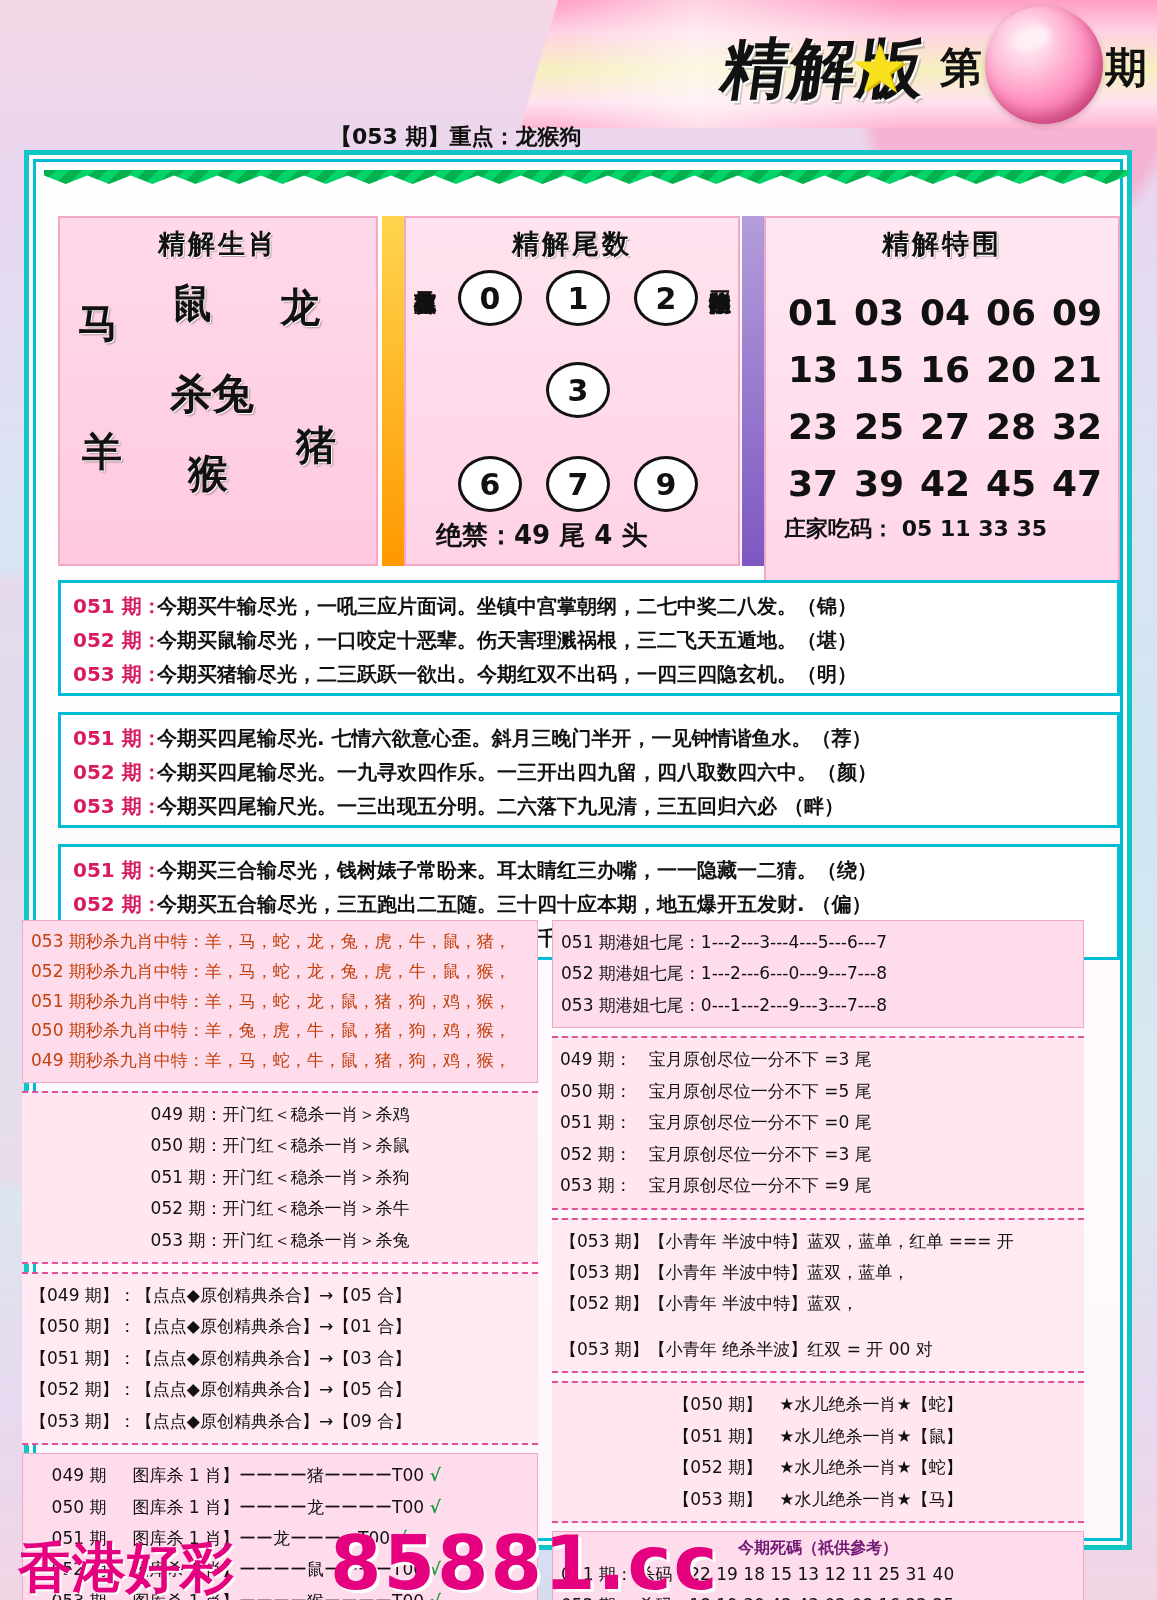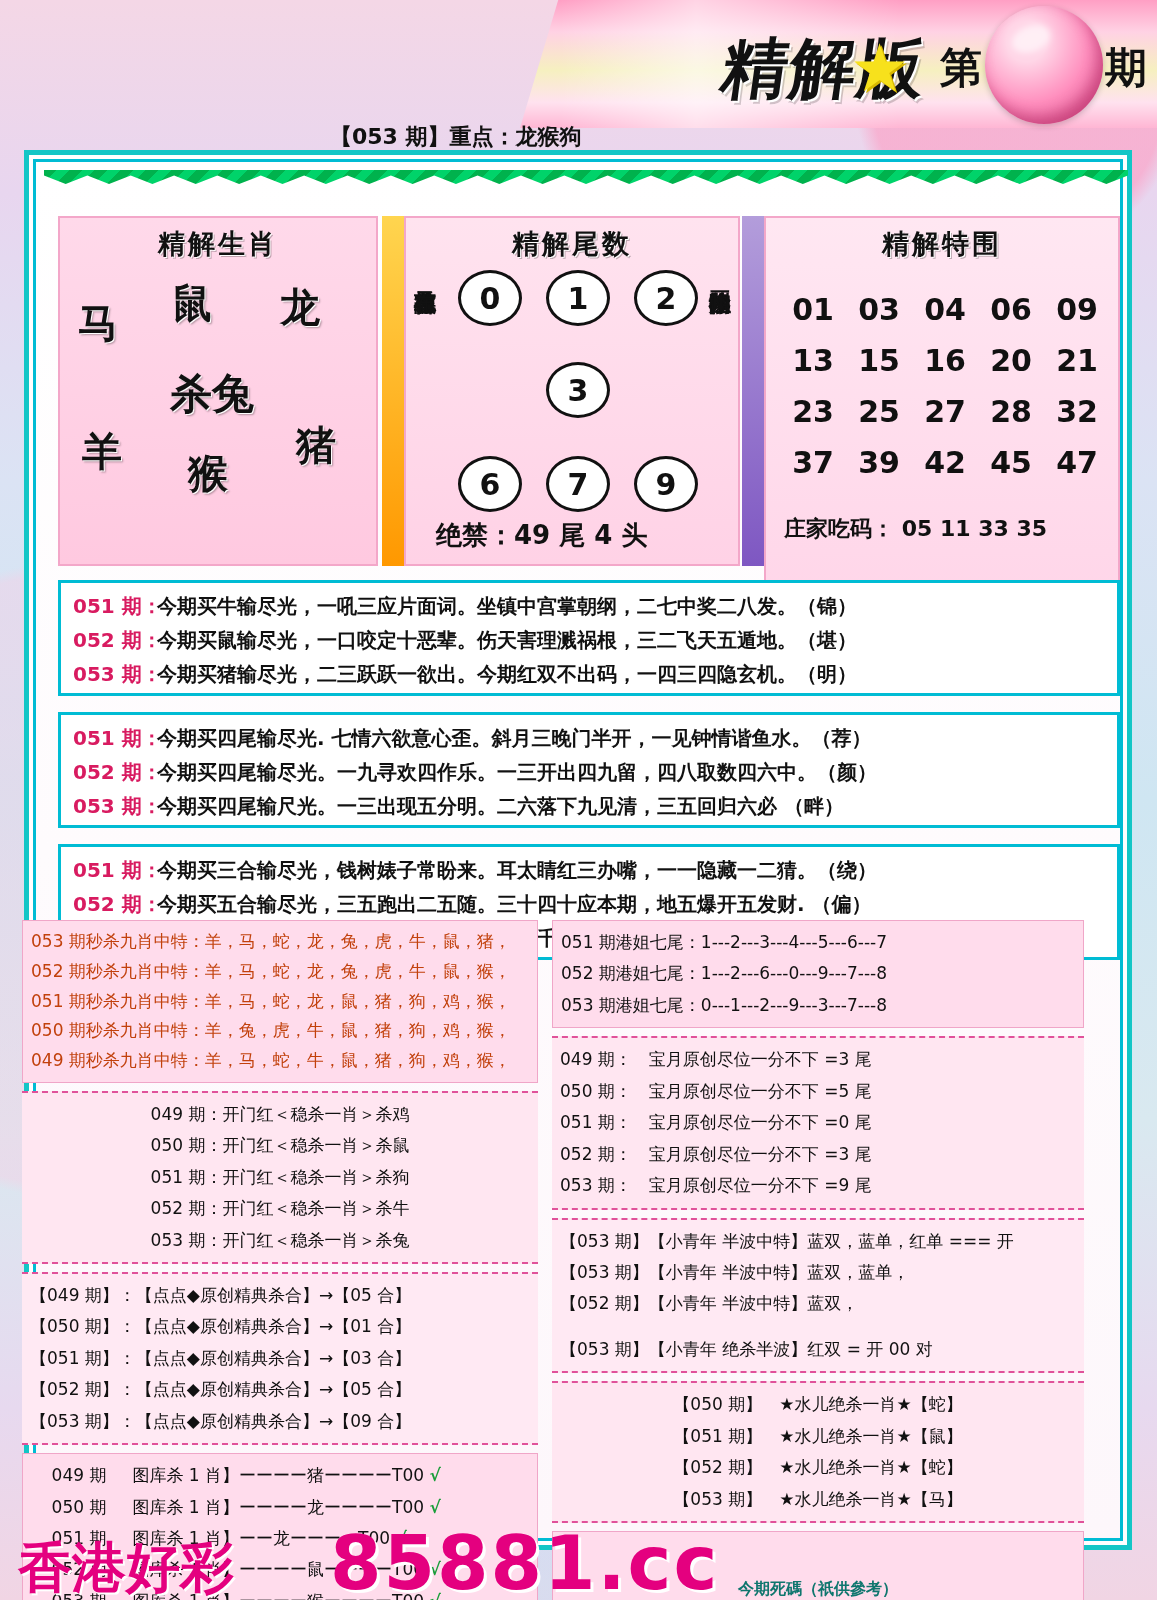--- a/index.html
+++ b/index.html
@@ -63,42 +63,42 @@
   .vtext{position:absolute;writing-mode:vertical-rl;text-orientation:upright;font-size:22px;font-weight:bold;color:#111;line-height:1.05;}
   .tailwrap{position:absolute;left:44px;top:52px;width:250px;height:240px;}
   .tail{position:absolute;width:58px;height:50px;border:3px solid #111;border-radius:50%;background:#fff;
     display:flex;align-items:center;justify-content:center;font-size:30px;font-weight:bold;color:#111;}
   .forbid{position:absolute;left:30px;top:300px;font-size:26px;font-weight:bold;color:#111;}
 
   .panel3{position:absolute;left:706px;top:18px;width:356px;height:380px;
     background:linear-gradient(180deg,#ffe7f2,#ffd6e9);border:2px solid #f3a7c9;box-sizing:border-box;}
   .numgrid{position:absolute;left:14px;top:66px;width:330px;}
   .numgrid table{border-collapse:collapse;width:100%;}
-  .numgrid td{font-size:30px;font-weight:bold;color:#111;text-align:center;padding:8px 0;}
+  .numgrid td{font-size:36px;font-weight:bold;color:#111;text-align:center;padding:8px 0;}
   .eat{position:absolute;left:18px;top:296px;font-size:22px;font-weight:bold;color:#111;}
   
   .strip{position:absolute;top:18px;width:24px;height:350px;}
 
   
   .vblock{position:absolute;left:22px;width:1062px;border:3px solid #00bcd4;background:#fff;box-sizing:border-box;}
   .vrow{display:flex;align-items:center;height:34px;padding:0 12px;font-size:20px;color:#111;white-space:nowrap;}
   .vrow .per{color:#d81b60;font-weight:bold;width:84px;}
   .vrow .txt{font-weight:bold;}
 
   
   .bcol{position:absolute;top:920px;box-sizing:border-box;}
   .bleft{left:22px;width:516px;}
   .bright{left:552px;width:532px;}
   .pinkbox{background:#ffdcec;border:1px solid #f0a6c8;margin-bottom:8px;padding:6px 8px;box-sizing:border-box;}
   .dashbox{background:#ffe6f1;border-top:2px dashed #e0529a;border-bottom:2px dashed #e0529a;margin-bottom:8px;padding:6px 8px;box-sizing:border-box;}
   .sm{font-size:17px;color:#c2410c;line-height:1.75;white-space:nowrap;}
   .md{font-size:17px;color:#111;line-height:1.85;white-space:nowrap;}
   .ctr{text-align:center;}
   .tick{color:#1a9e3a;font-weight:bold;}
-  .redtitle{color:#0f766e;font-weight:bold;text-align:center;font-size:16px;margin-top:41px;}
+  .redtitle{color:#701a75;font-weight:bold;text-align:center;font-size:16px;}
 
   
   .footer{position:absolute;left:0;top:1528px;width:1157px;height:72px;}
   .f-txt{position:absolute;left:18px;top:4px;font-size:54px;font-weight:bold;color:#e4007f;
     text-shadow:2px 2px 0 #fff;}
   .f-num{position:absolute;left:330px;top:-8px;font-size:74px;font-weight:bold;color:#e4007f;
     text-shadow:3px 3px 0 #fff;letter-spacing:2px;}
 </style>
 </head>
 <body>

